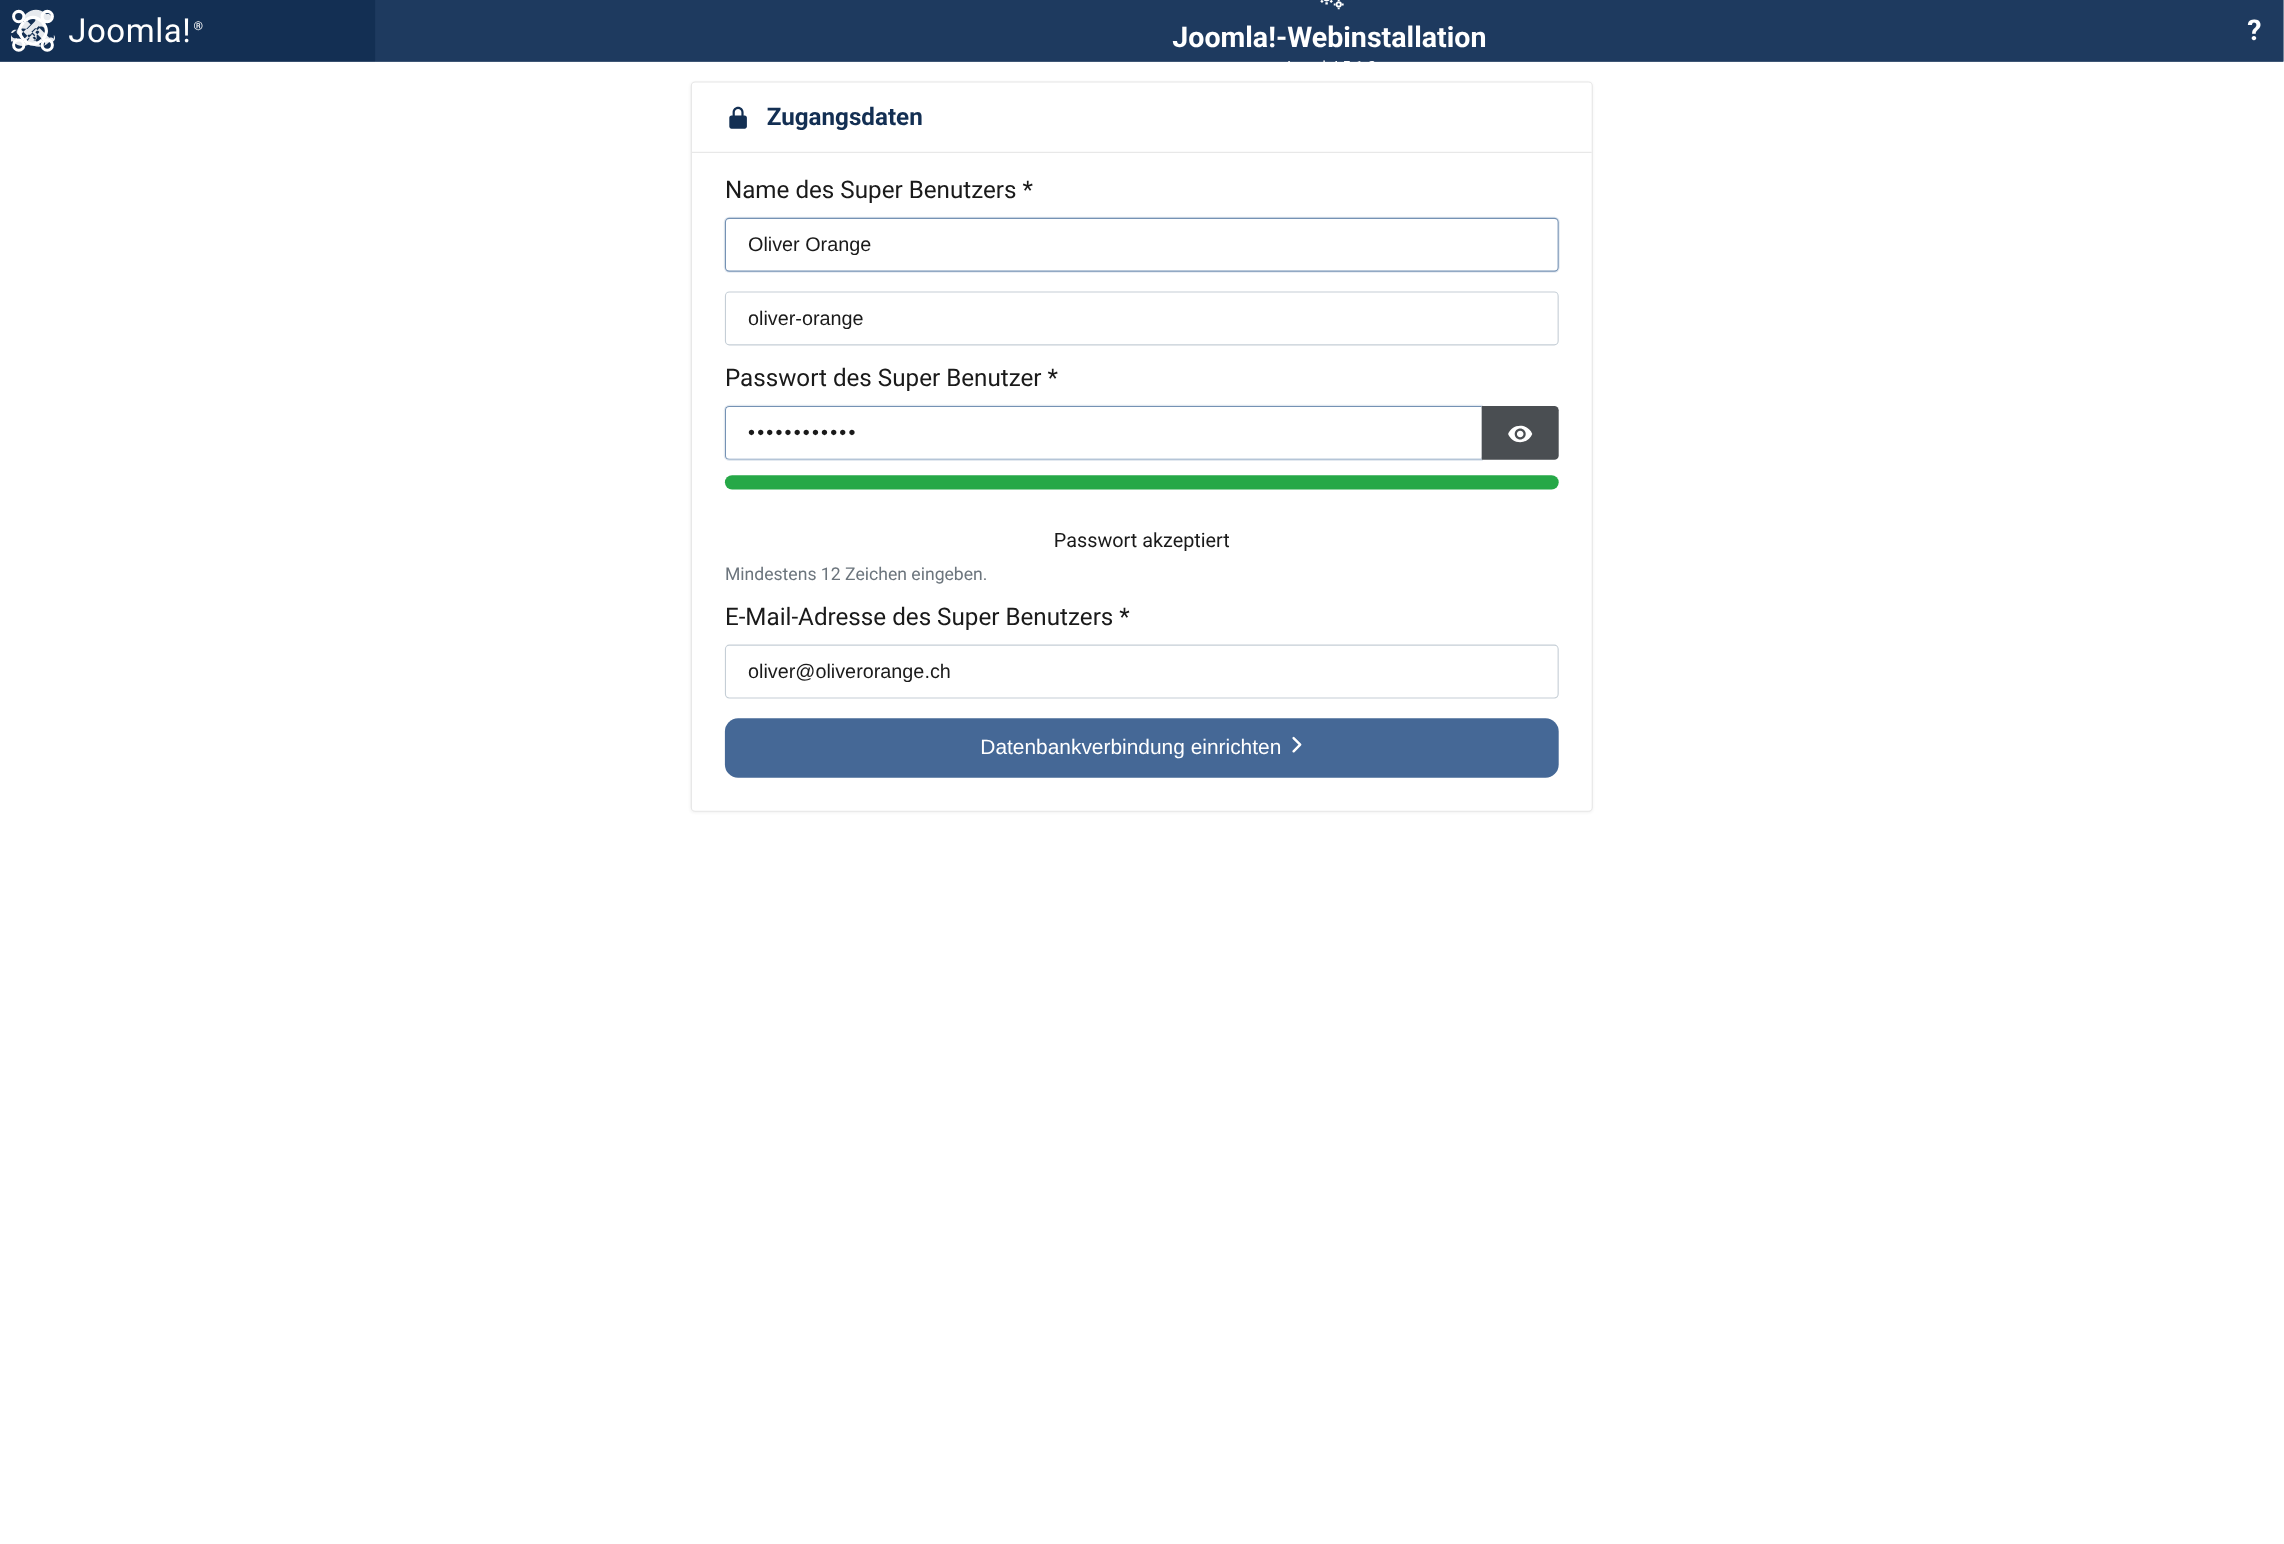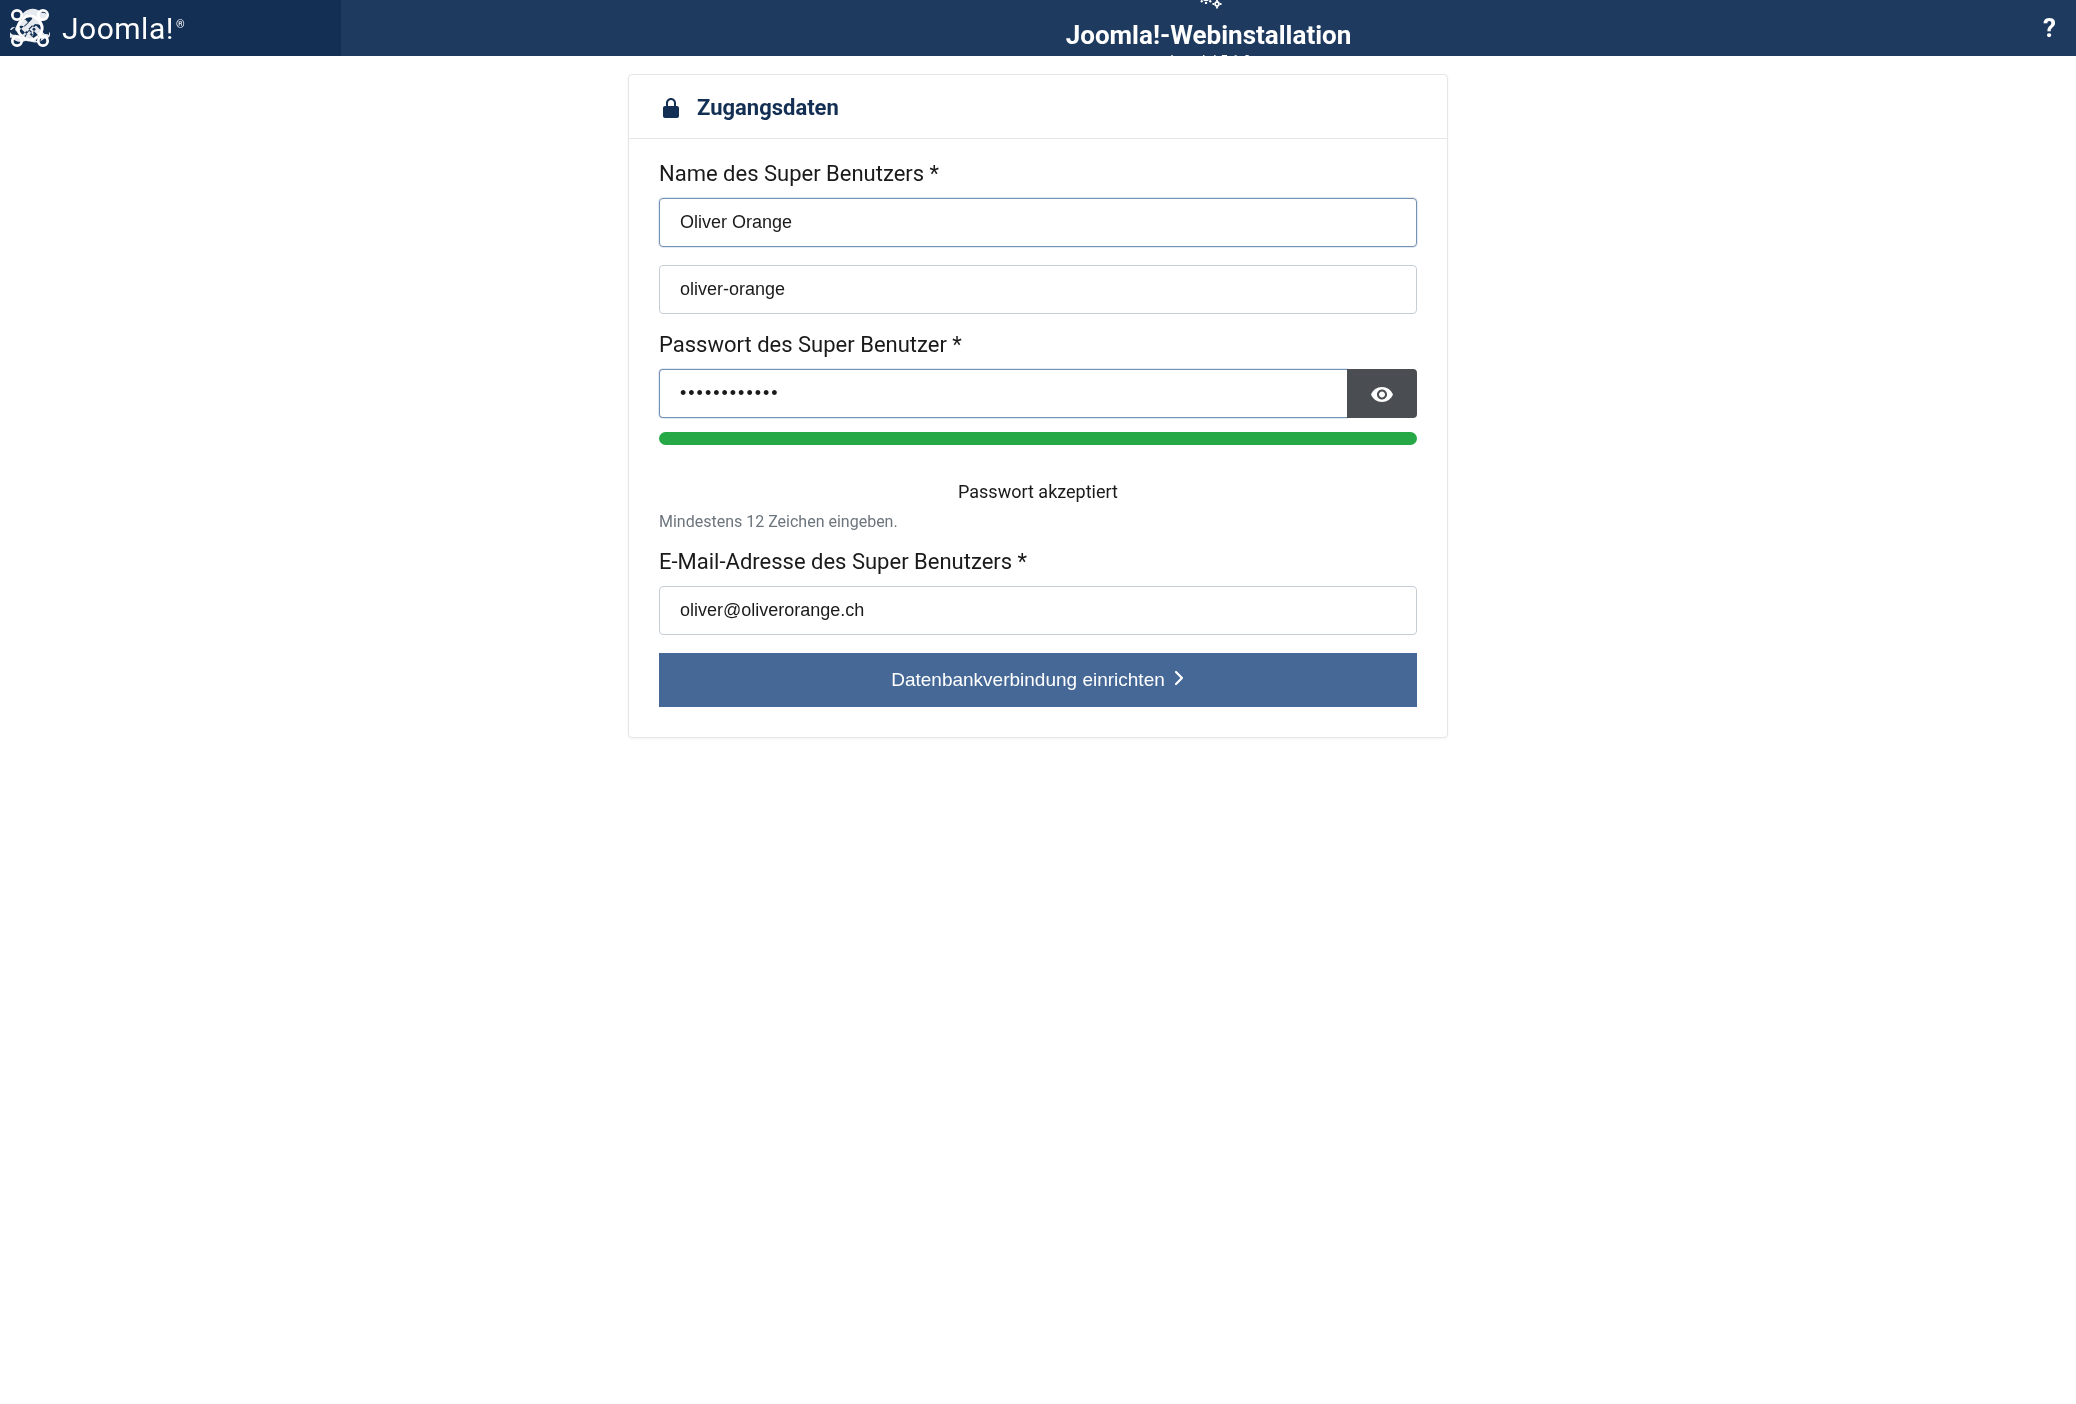--- a/index.html
+++ b/index.html
@@ -106,21 +106,21 @@
     .card {
       width: 820px;
       background: #fff;
       border: 1px solid #e6e6e6;
       border-radius: 4px;
       box-shadow: 0 1px 3px rgba(0,0,0,0.05);
     }
 
     .card-header {
       display: flex;
-      align-items: flex-end;
+      align-items: flex-start;
       gap: 14px;
       padding: 20px 30px 18px 30px;
       border-bottom: 1px solid #e6e6e6;
     }
 
     .card-header-icon {
       color: #132f53;
       font-size: 22px;
     }
 
@@ -206,21 +206,21 @@
     .password-hint {
       font-size: 16px;
       color: #6c757d;
       margin-bottom: 18px;
     }
 
     .submit-btn {
       width: 100%;
       background: #456896;
       border: none;
-      border-radius: 0;
+      border-radius: 12px;
       padding: 16px;
       font-size: 19px;
       color: #fff;
       font-weight: 400;
       cursor: pointer;
       display: flex;
       align-items: center;
       justify-content: center;
       gap: 8px;
     }

